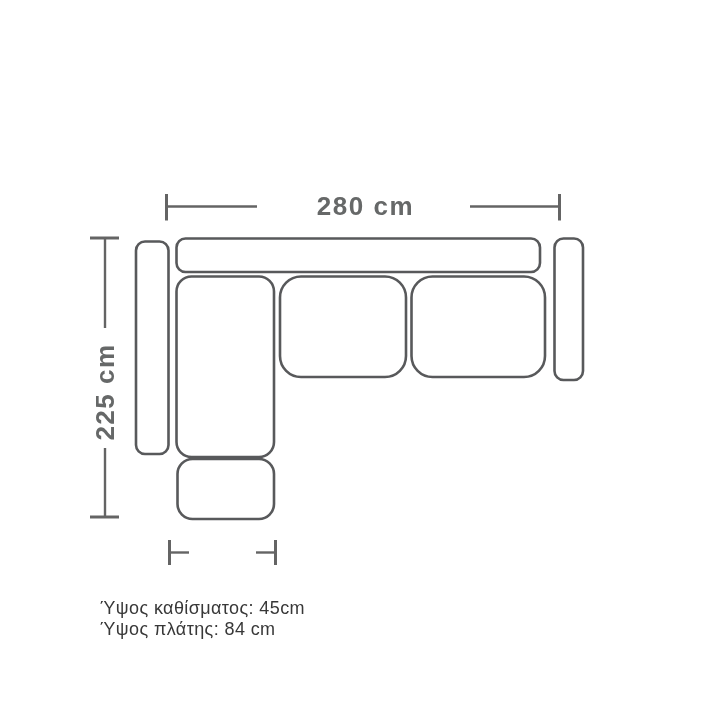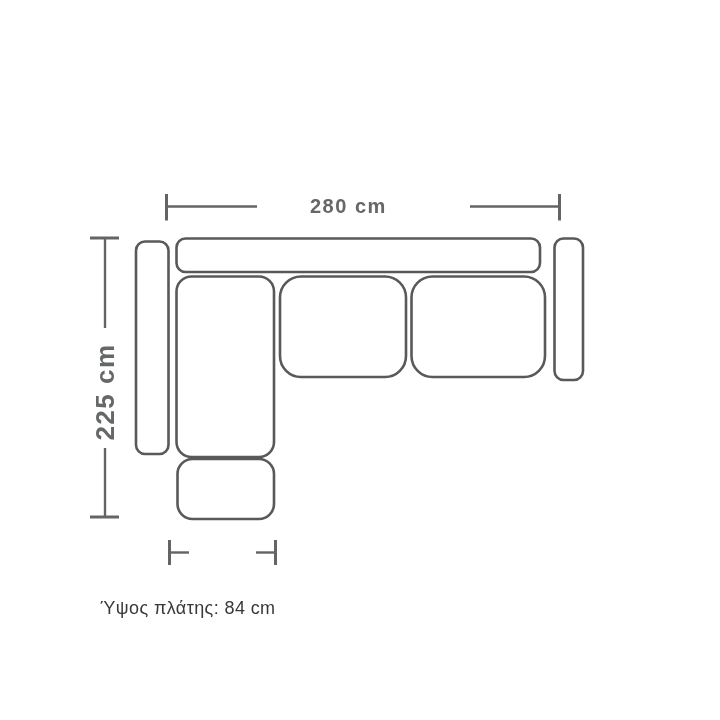--- a/index.html
+++ b/index.html
@@ -20,24 +20,24 @@
     left: 0;
     top: 0;
   }
   .label {
     position: absolute;
     color: #666868;
     font-weight: bold;
     white-space: nowrap;
   }
   .dim-label-h {
-    font-size: 20px;
+    font-size: 26px;
     line-height: 26px;
     letter-spacing: 1.5px;
-    text-align: left;
+    text-align: right;
   }
   .width-label {
     left: 310px;
     top: 193px;
     width: 104px;
   }
   .depth-label {
     left: 45px;
     top: 379px;
     width: 120px;
@@ -109,16 +109,17 @@
       <line x1="275.5" y1="540" x2="275.5" y2="565" stroke-width="3"></line>
     </g>
   </svg>
 
   <div class="label dim-label-h width-label">280 cm</div>
 
   <div class="label depth-label">225 cm</div>
 
 
   <div class="notes">
+    <div class="note-line">Ύψος καθίσματος: 45cm</div>
     <div class="note-line">Ύψος πλάτης: 84 cm</div>
   </div>
 
 </div>
 
 </body></html>

